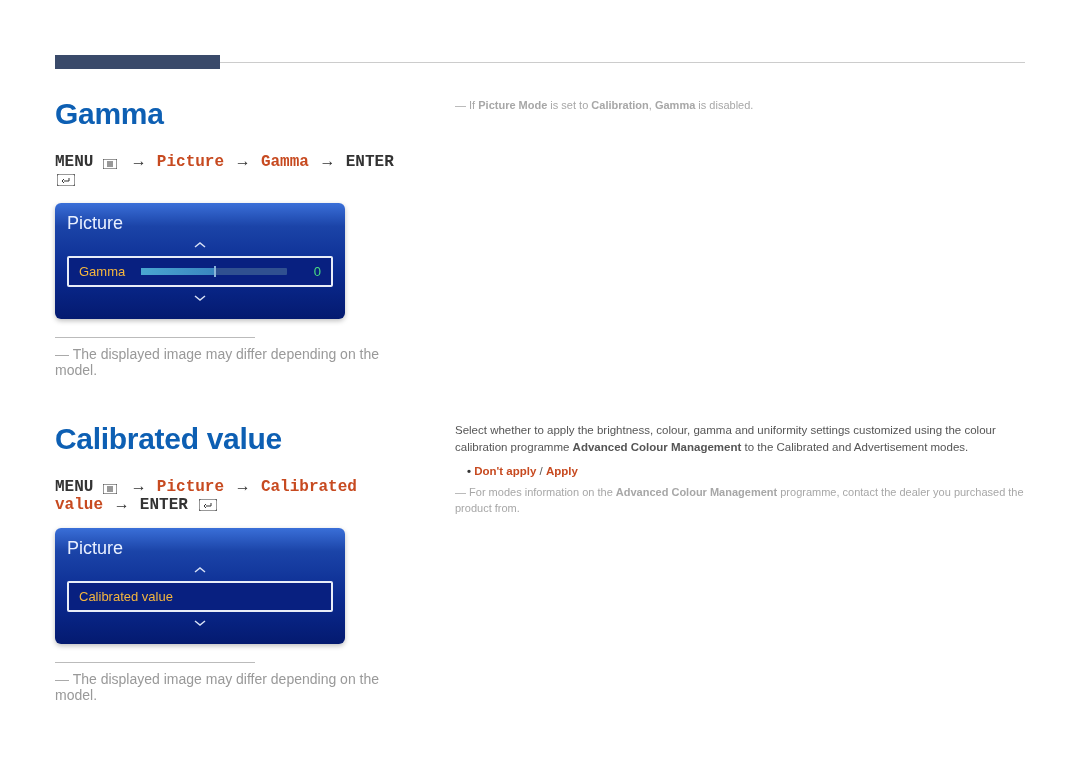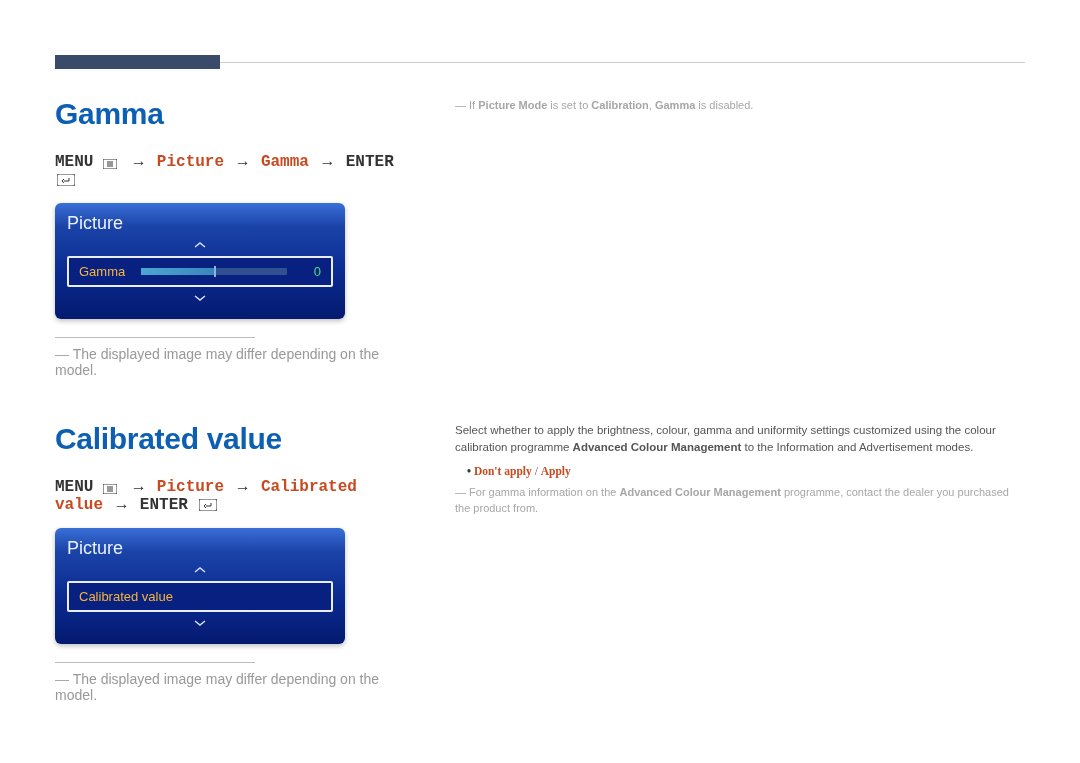--- a/index.html
+++ b/index.html
@@ -70,21 +70,21 @@
 
   .underline-sep { width: 200px; height: 1px; background: #bbb; margin: 18px 0 8px 0; }
   .footnote { font-size: 14px; color: #999; }
   .footnote::before { content: "― "; color:#aaa;}
 
   .right-col p { margin-bottom: 4px; }
   .hl { color: #c74a20; }
   .dash-note { color: #a7a7a7; font-size: 11px; }
   .dash-note::before { content: "― "; }
   .bold { font-weight: bold; }
-  .bullet { margin: 6px 0 6px 12px; font-family: Liberation Serif, serif; }
+  .bullet { margin: 6px 0 6px 12px; }
   .bullet::before { content:"• "; color:#333; font-weight:bold;}
 
   .section + .section { margin-top: 44px; }
 </style>
 </head>
 <body>
 
 <div class="page">
   <div class="top-rule-wrap">
     <div class="top-rule-thin"></div>
@@ -196,23 +196,23 @@
             </svg>
         </div>
       </div>
 
       <div class="underline-sep"></div>
       <div class="footnote">The displayed image may differ depending on the model.</div>
     </div>
 
     <div class="right-col">
       <p>
-        <span>Select whether to apply the brightness, colour, gamma and uniformity settings customized using the colour calibration programme </span><span class="bold">Advanced Colour Management</span><span> to the Information and Advertisement modes.</span>
+        <span>Select whether to apply the brightness, colour, gamma and uniformity settings customized using the colour calibration programme </span><span class="bold">Advanced Colour Management</span><span> to the Calibrated and Advertisement modes.</span>
       </p>
       <p class="bullet">
         <span class="hl bold">Don't apply</span><span> / </span><span class="hl bold">Apply</span>
       </p>
       <p class="dash-note">
-        <span>For gamma information on the </span><span class="bold" style="color:#a7a7a7;">Advanced Colour Management</span><span> programme, contact the dealer you purchased the product from.</span>
+        <span>For modes information on the </span><span class="bold" style="color:#a7a7a7;">Advanced Colour Management</span><span> programme, contact the dealer you purchased the product from.</span>
       </p>
     </div>
   </div>
 </div>
 
 </body></html>

